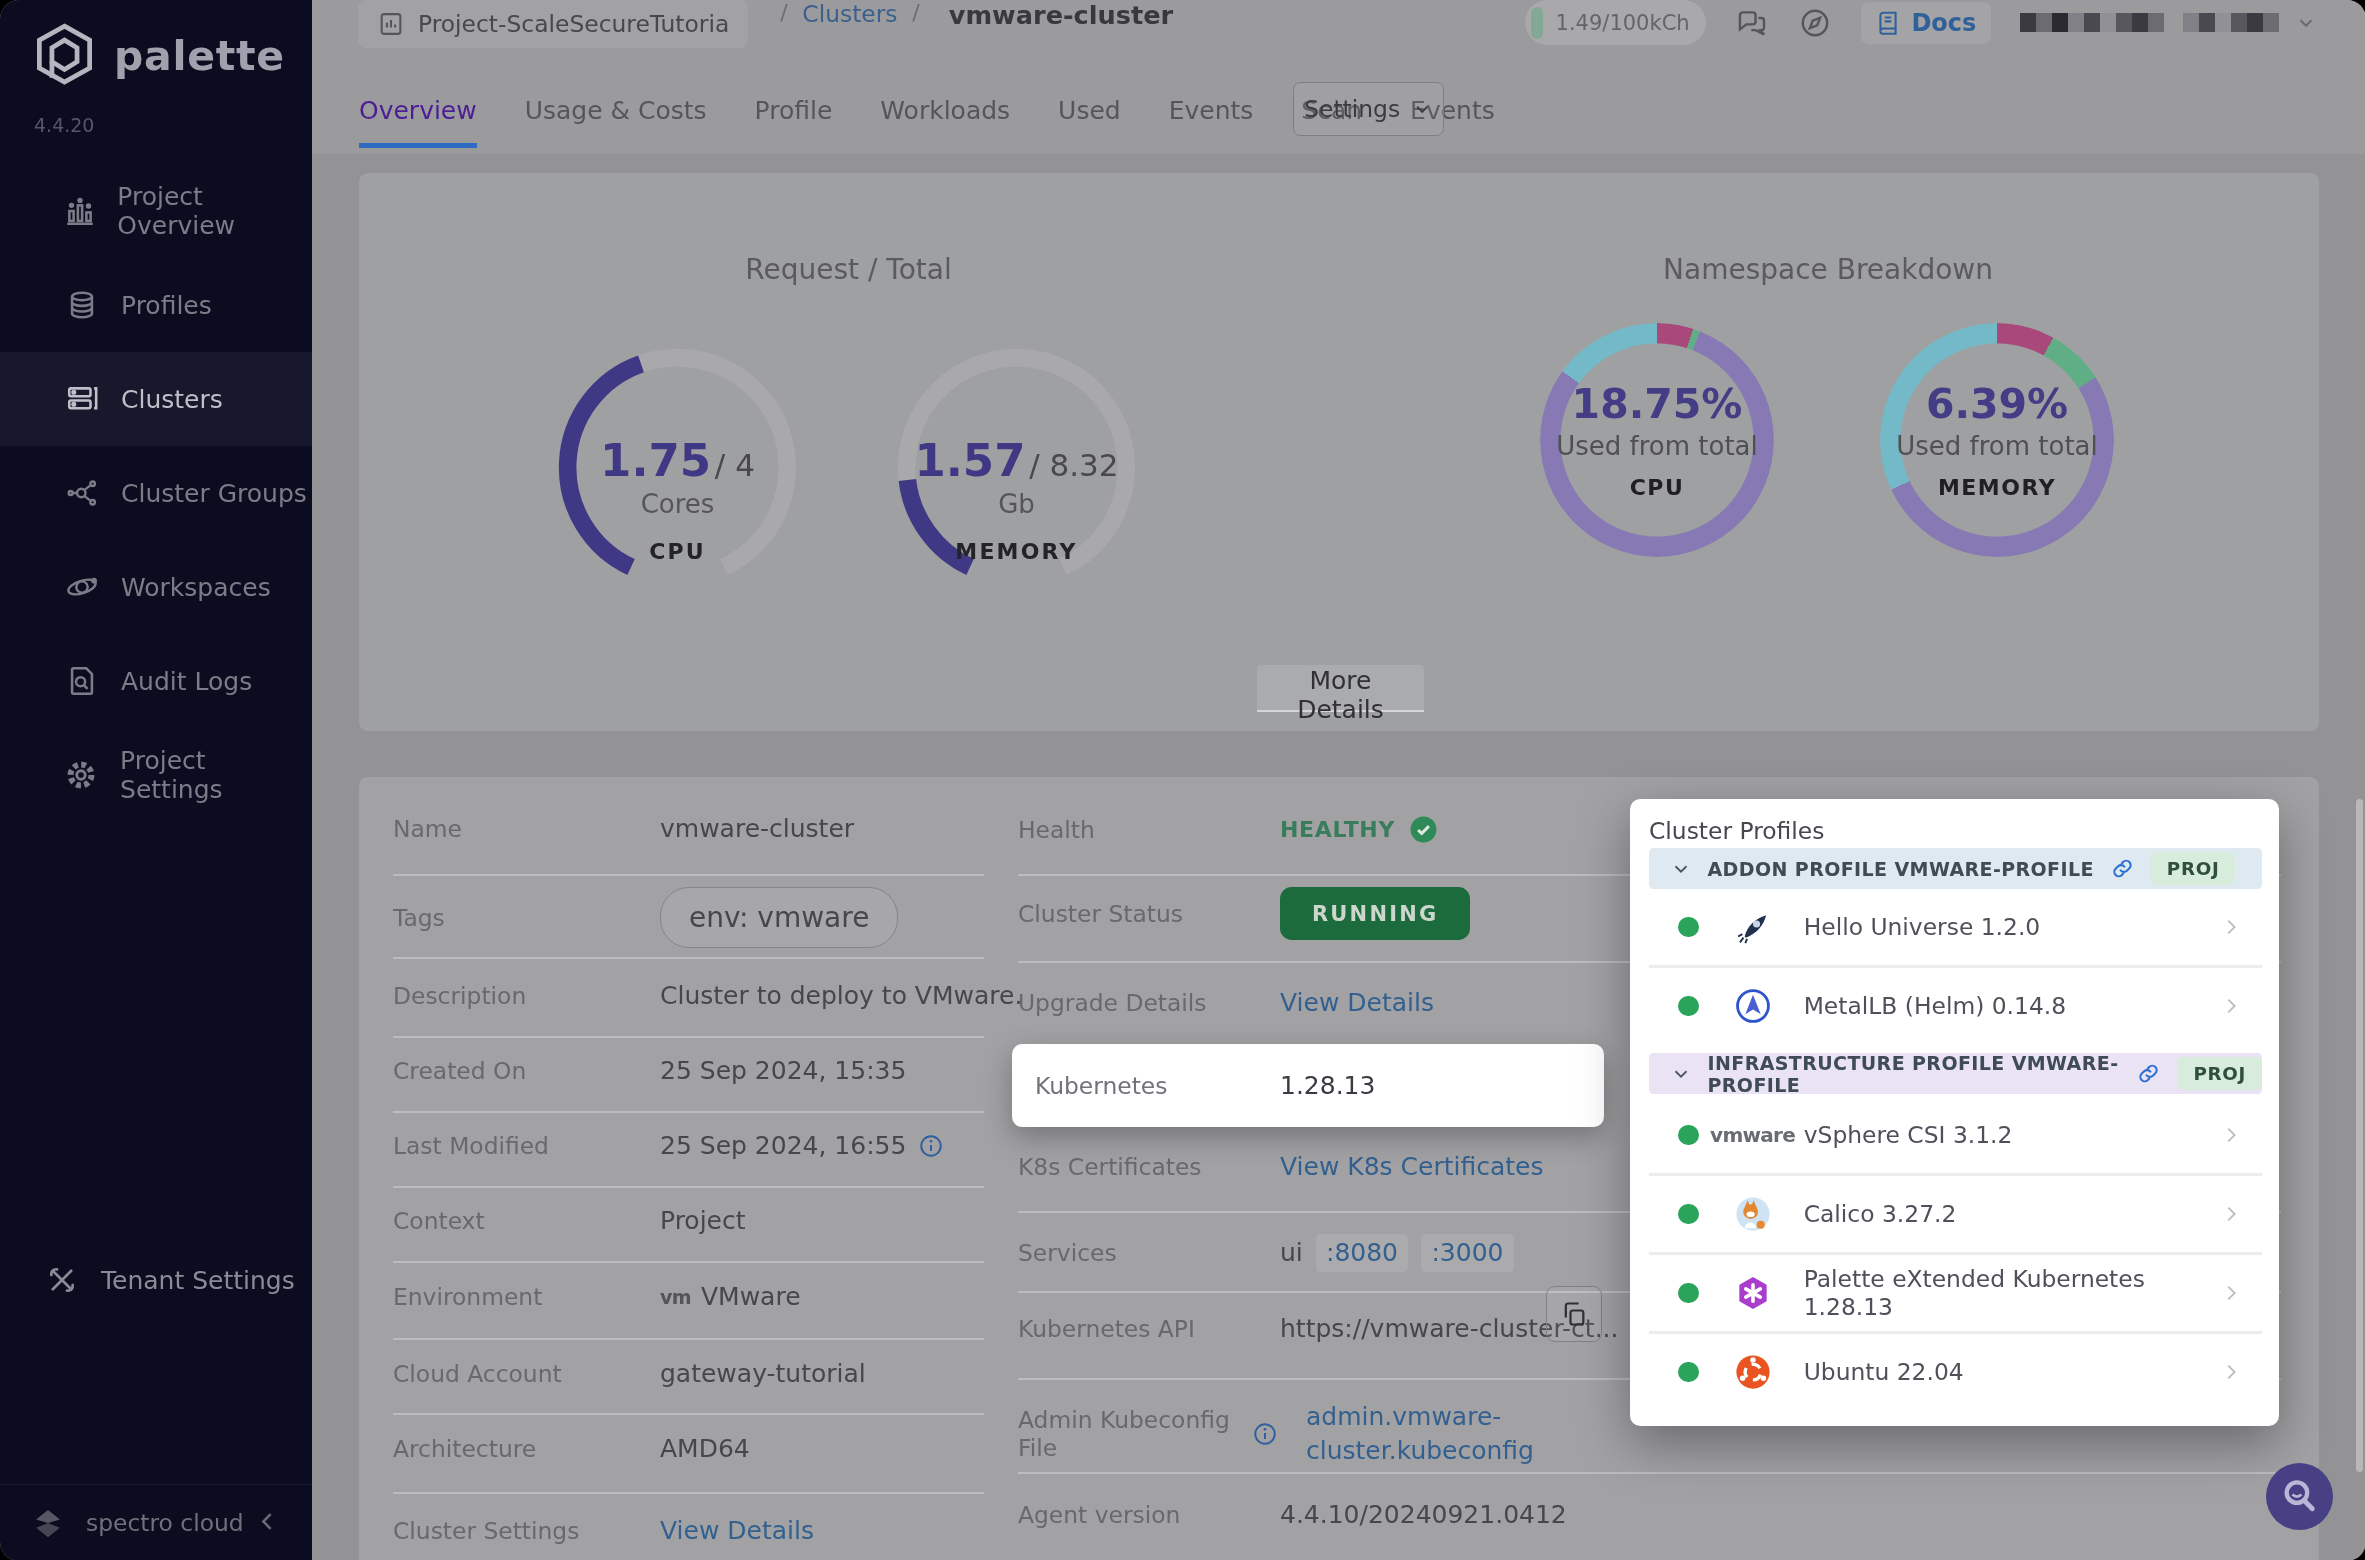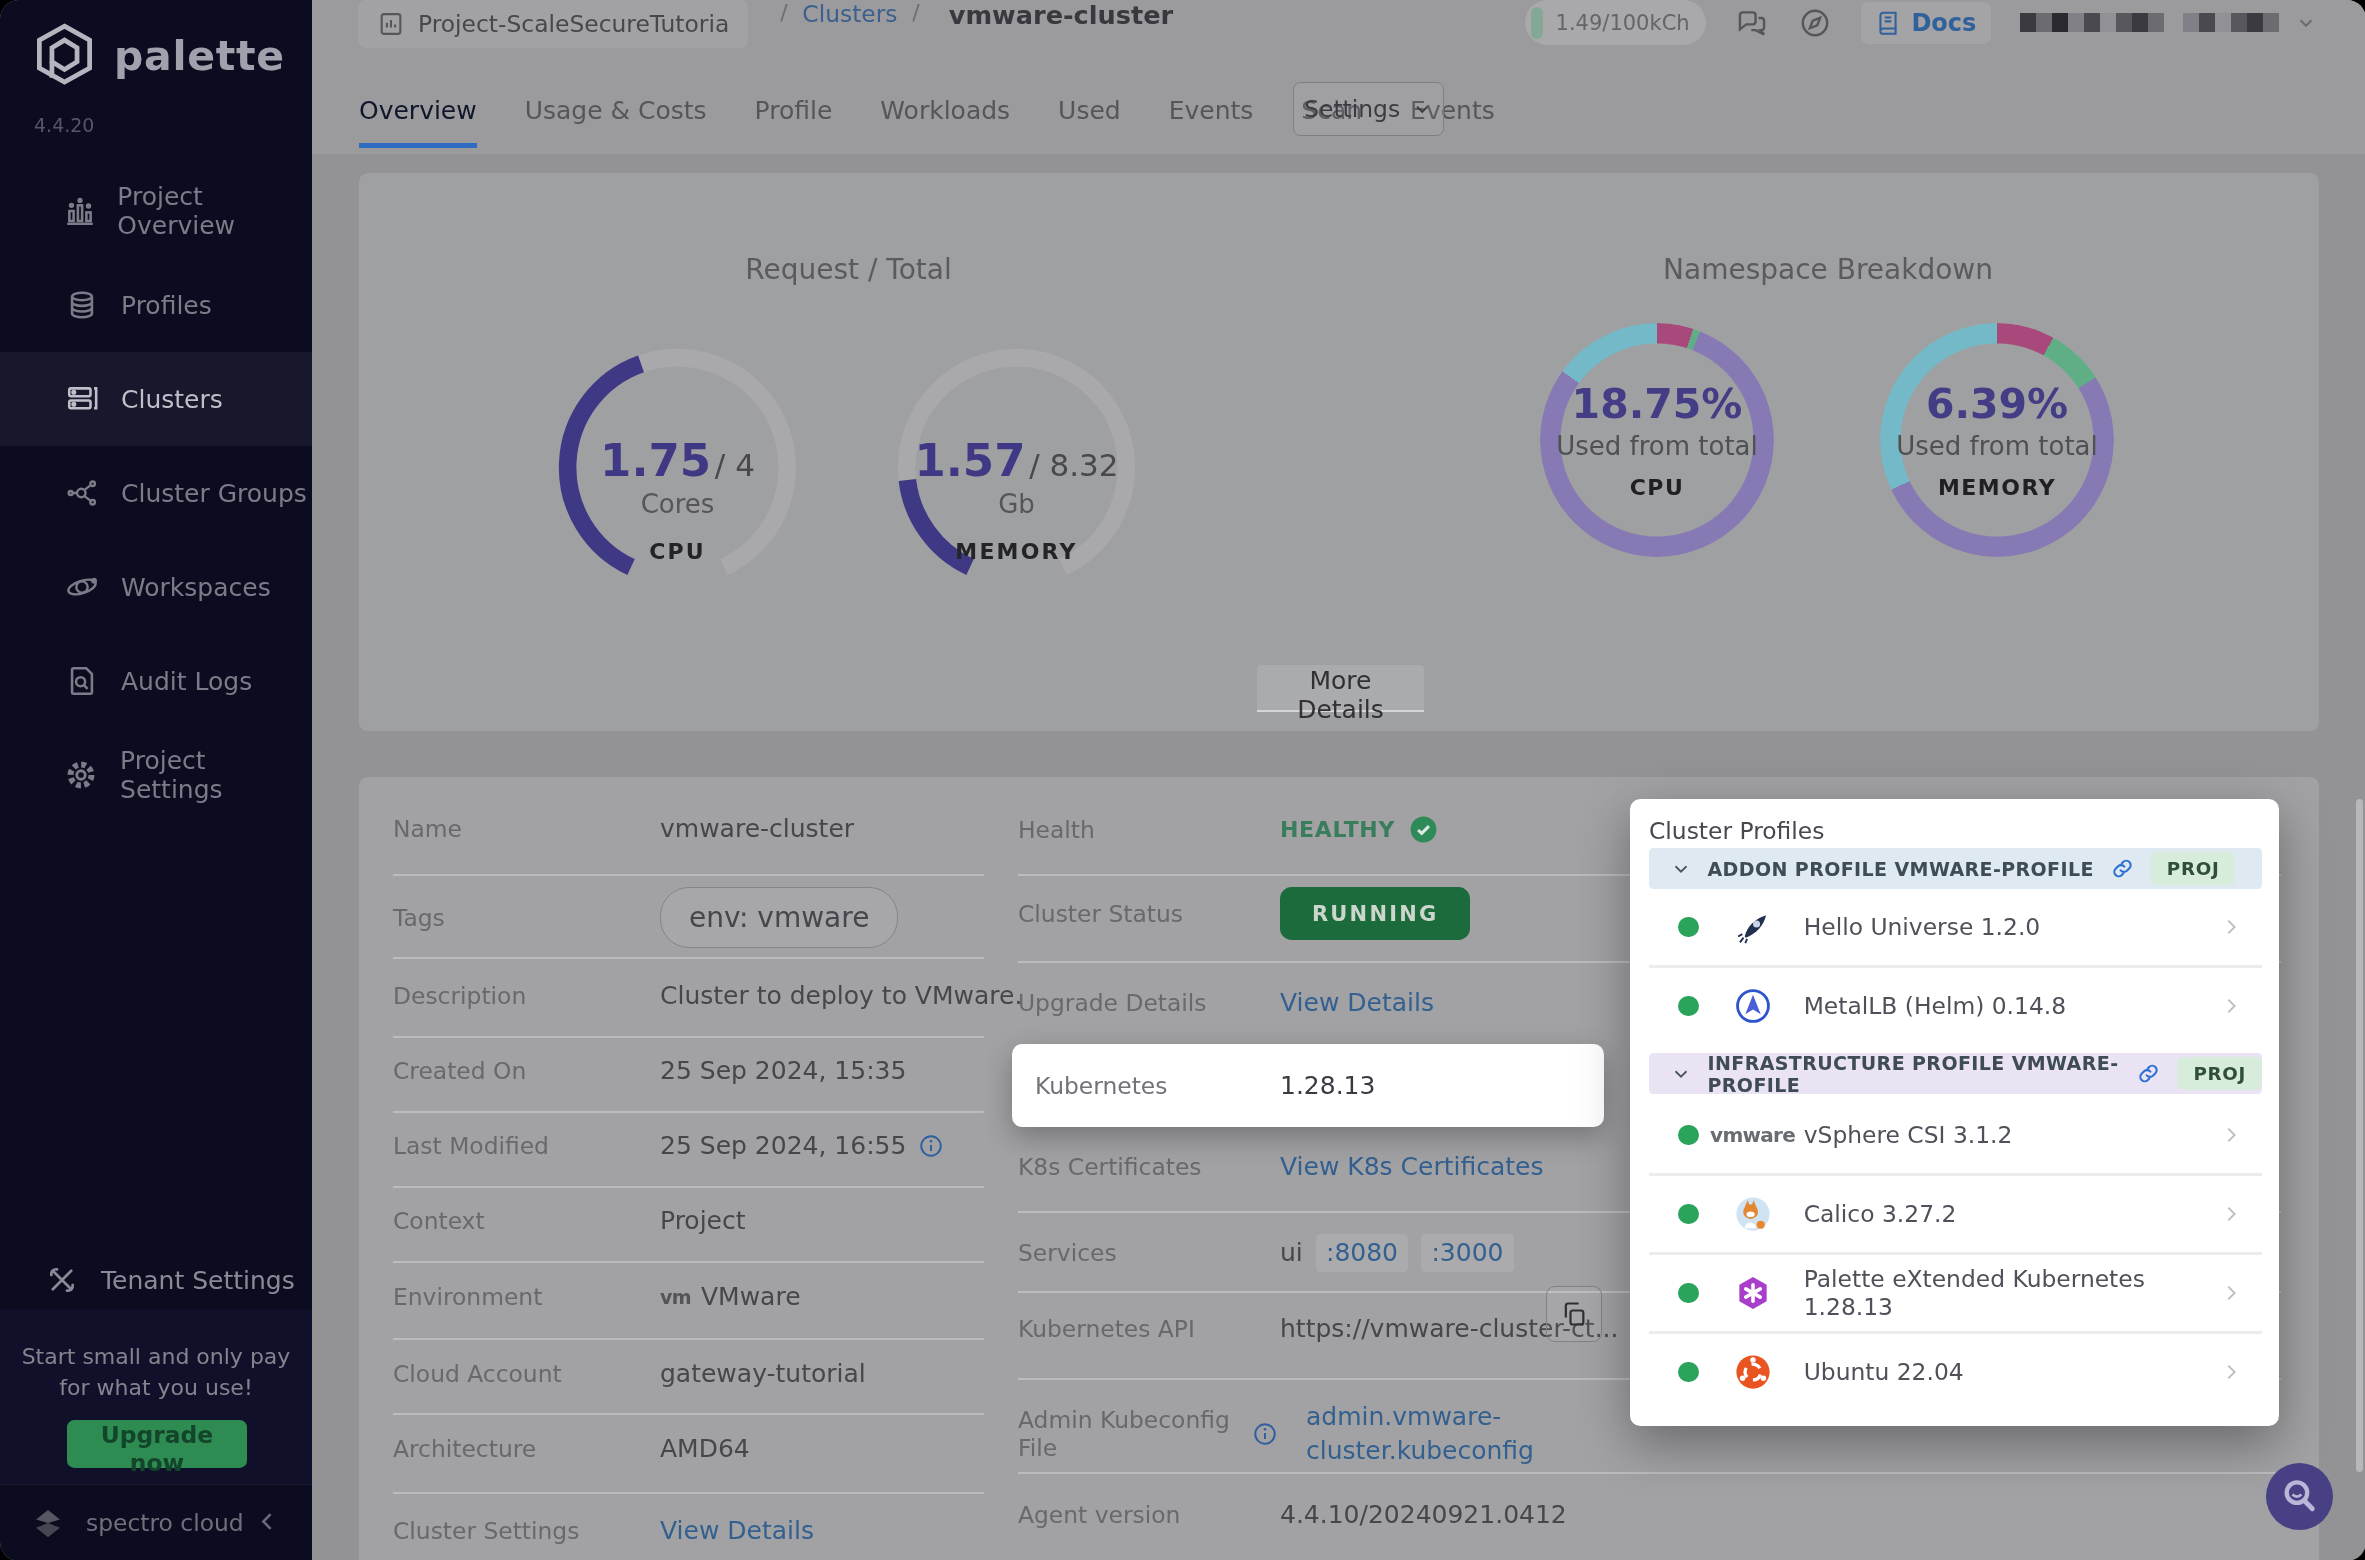--- a/index.html
+++ b/index.html
@@ -60,21 +60,21 @@
   .pxb:nth-child(7n+3){background:#2a2a30;}
   .pxb:nth-child(7n+4){background:#808086;}
   .pxb:nth-child(7n+5){background:#49494f;}
   .pxb:nth-child(7n+6){background:#909095;}
   .pxb:nth-child(7n){background:#57575d;}
   .user-caret{color:#6a6a70;margin-left:11.7px;display:flex;}
   .user-caret svg{width:22px;height:22px;}
 
   .tabs{position:absolute;left:47px;top:72px;height:76px;display:flex;gap:48px;}
   .tab{height:100%;display:flex;align-items:center;font-size:25px;color:#55555b;cursor:pointer;}
-  .tab.active{color:#0f172a;box-shadow:inset 0 -5.1px 0 #2d6cc0;text-align:right;}
+  .tab.active{color:#4c1d95;box-shadow:inset 0 -5.1px 0 #2d6cc0;text-align:right;}
   .settings-btn{position:absolute;right:51px;top:10.2px;width:151px;height:54px;border:1.5px solid #7e7e83;border-radius:7.3px;background:rgba(255,255,255,0.05);display:flex;align-items:center;justify-content:center;gap:11.7px;font-size:23.4px;color:#3a3a40;cursor:pointer;}
   .settings-btn svg{width:20.5px;height:20.5px;}
 
   
   .charts-card{position:absolute;left:359px;top:173px;width:1960px;height:558px;background:#9fa0a2;border-radius:8.8px;}
   .chart-title{position:absolute;top:80px;height:35px;font-size:28px;color:#5a5a60;text-align:center;}
   .chart-title.left{left:0;width:979px;}
   .chart-title.right{left:979px;width:980px;}
   .gauge{position:absolute;width:249px;height:249px;}
   .gauge svg{position:absolute;left:0;top:0;}
@@ -246,25 +246,20 @@
         <svg viewBox="0 0 24 24" fill="none" stroke="currentColor" stroke-width="1.9" stroke-linecap="round">
           <path d="M5.5 18.5L18.5 5.5"></path>
             <path d="M5.5 5.5l13 13"></path>
           <path d="M4.5 8.5a3.4 3.4 0 0 1 4-4"></path>
             <path d="M19.5 15.5a3.4 3.4 0 0 1-4 4"></path>
         </svg>
       </span>
       <span class="nlabel">Tenant Settings</span>
     </div>
 
-    <div class="upsell">
-      <div class="uline">Start small and only pay</div>
-      <div class="uline">for what you use!</div>
-      <button class="upgrade-btn">Upgrade now</button>
-    </div>
 
     <div class="sidefoot">
       <svg class="slogo" viewBox="0 0 32 32">
         <polygon points="6,13 16,5 26,13 16,16" fill="#565664"></polygon>
         <polygon points="6,20 16,16 26,20 16,28" fill="#454553"></polygon>
       </svg>
       <span class="sname"><span>spectro cloud</span></span>
       <span class="collapse">
         <svg viewBox="0 0 24 24" fill="none" stroke="currentColor" stroke-width="2.4">
             <polyline points="15,5 8,12 15,19"></polyline>

